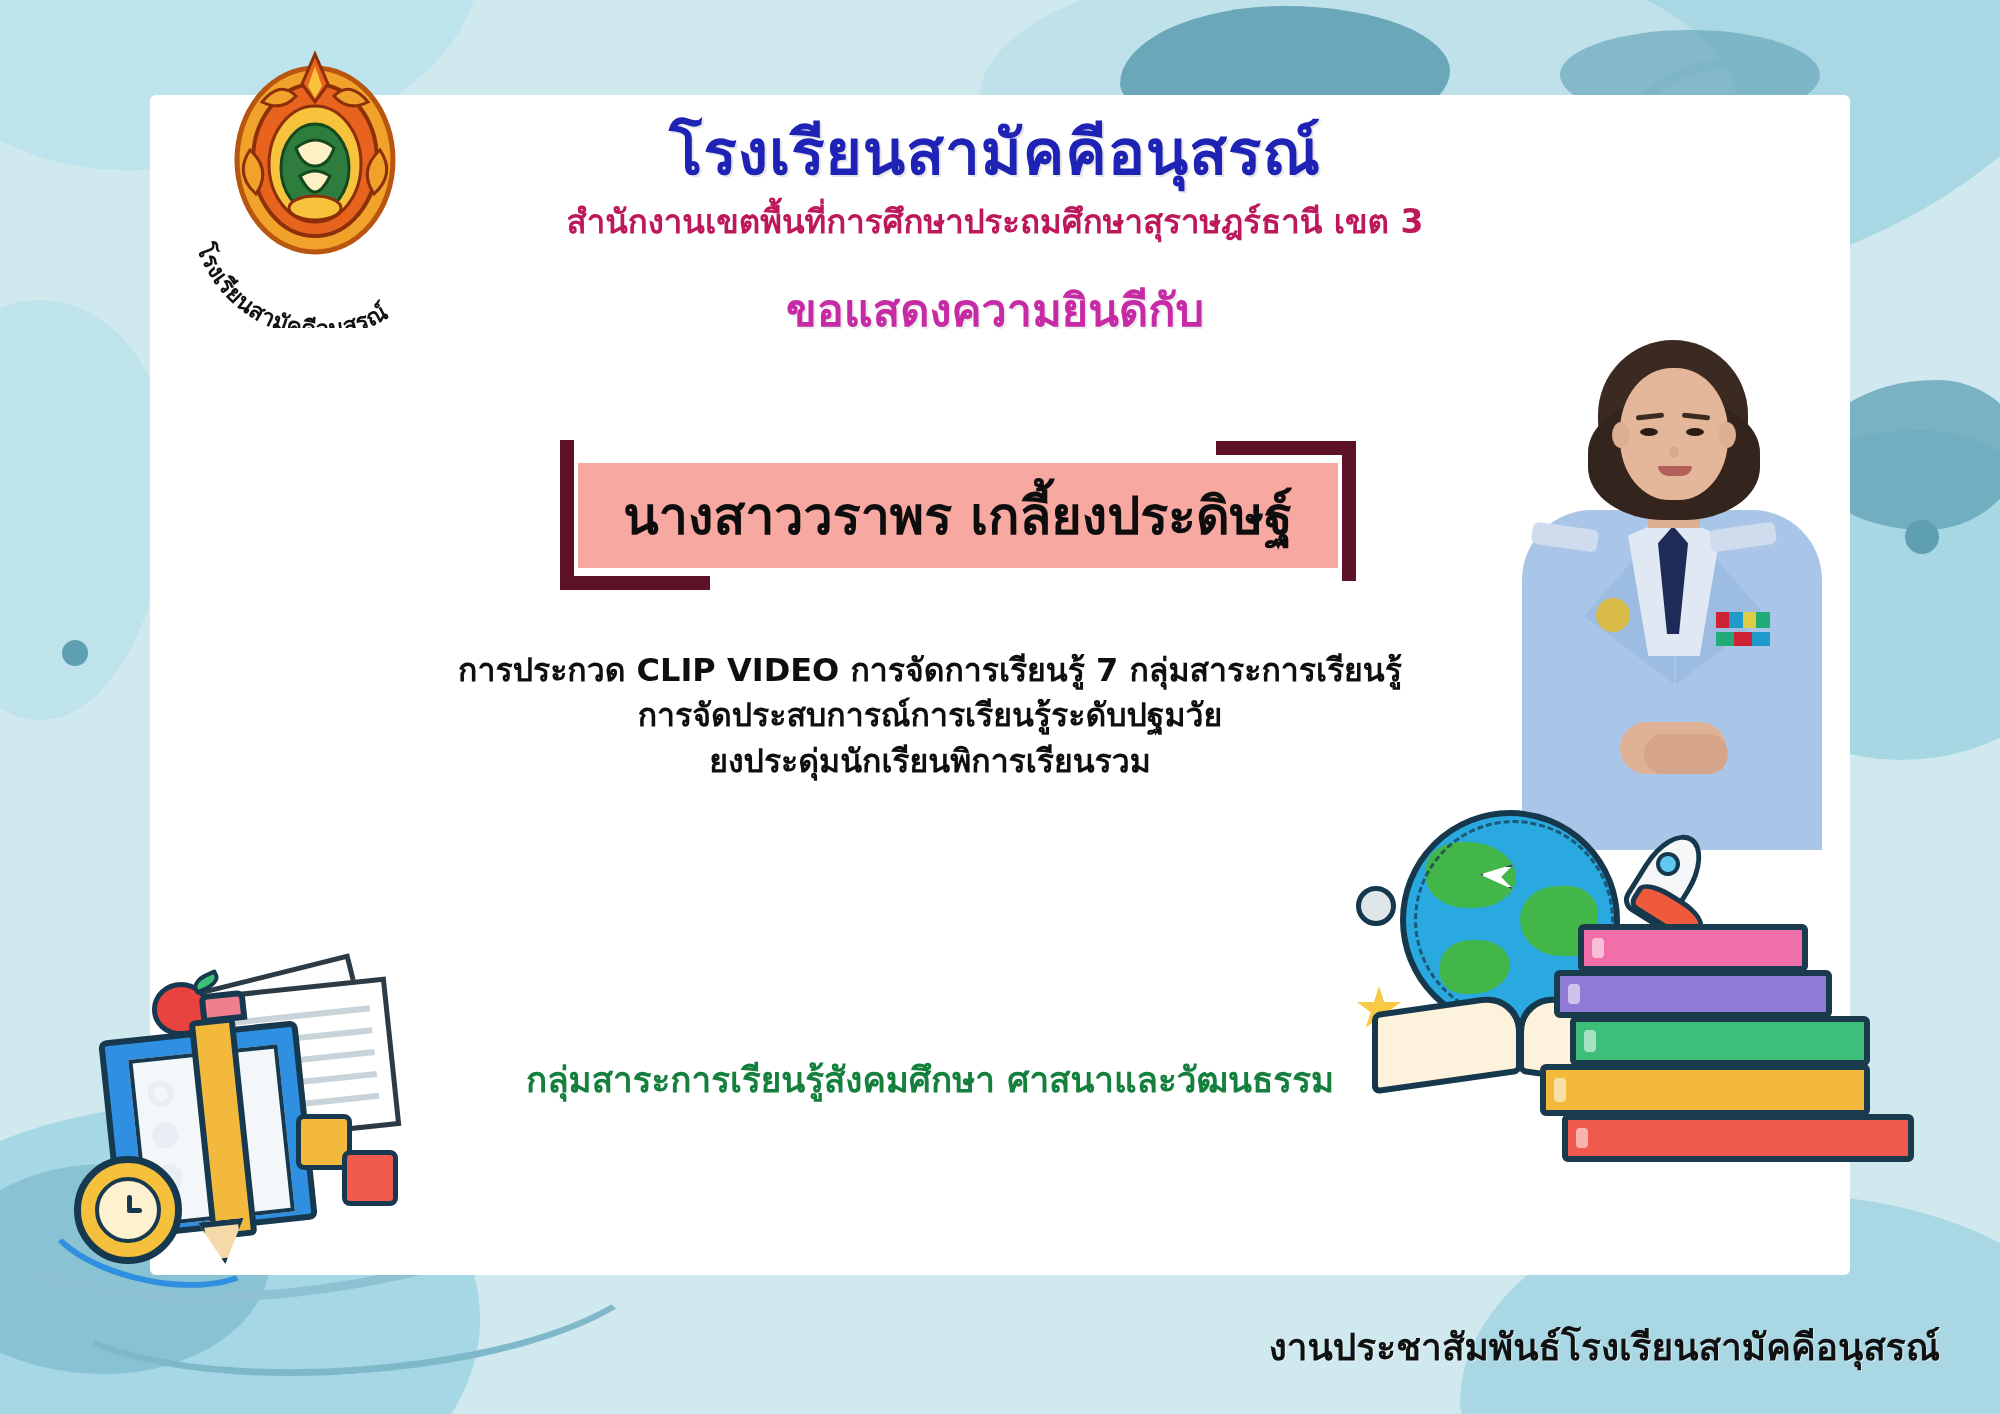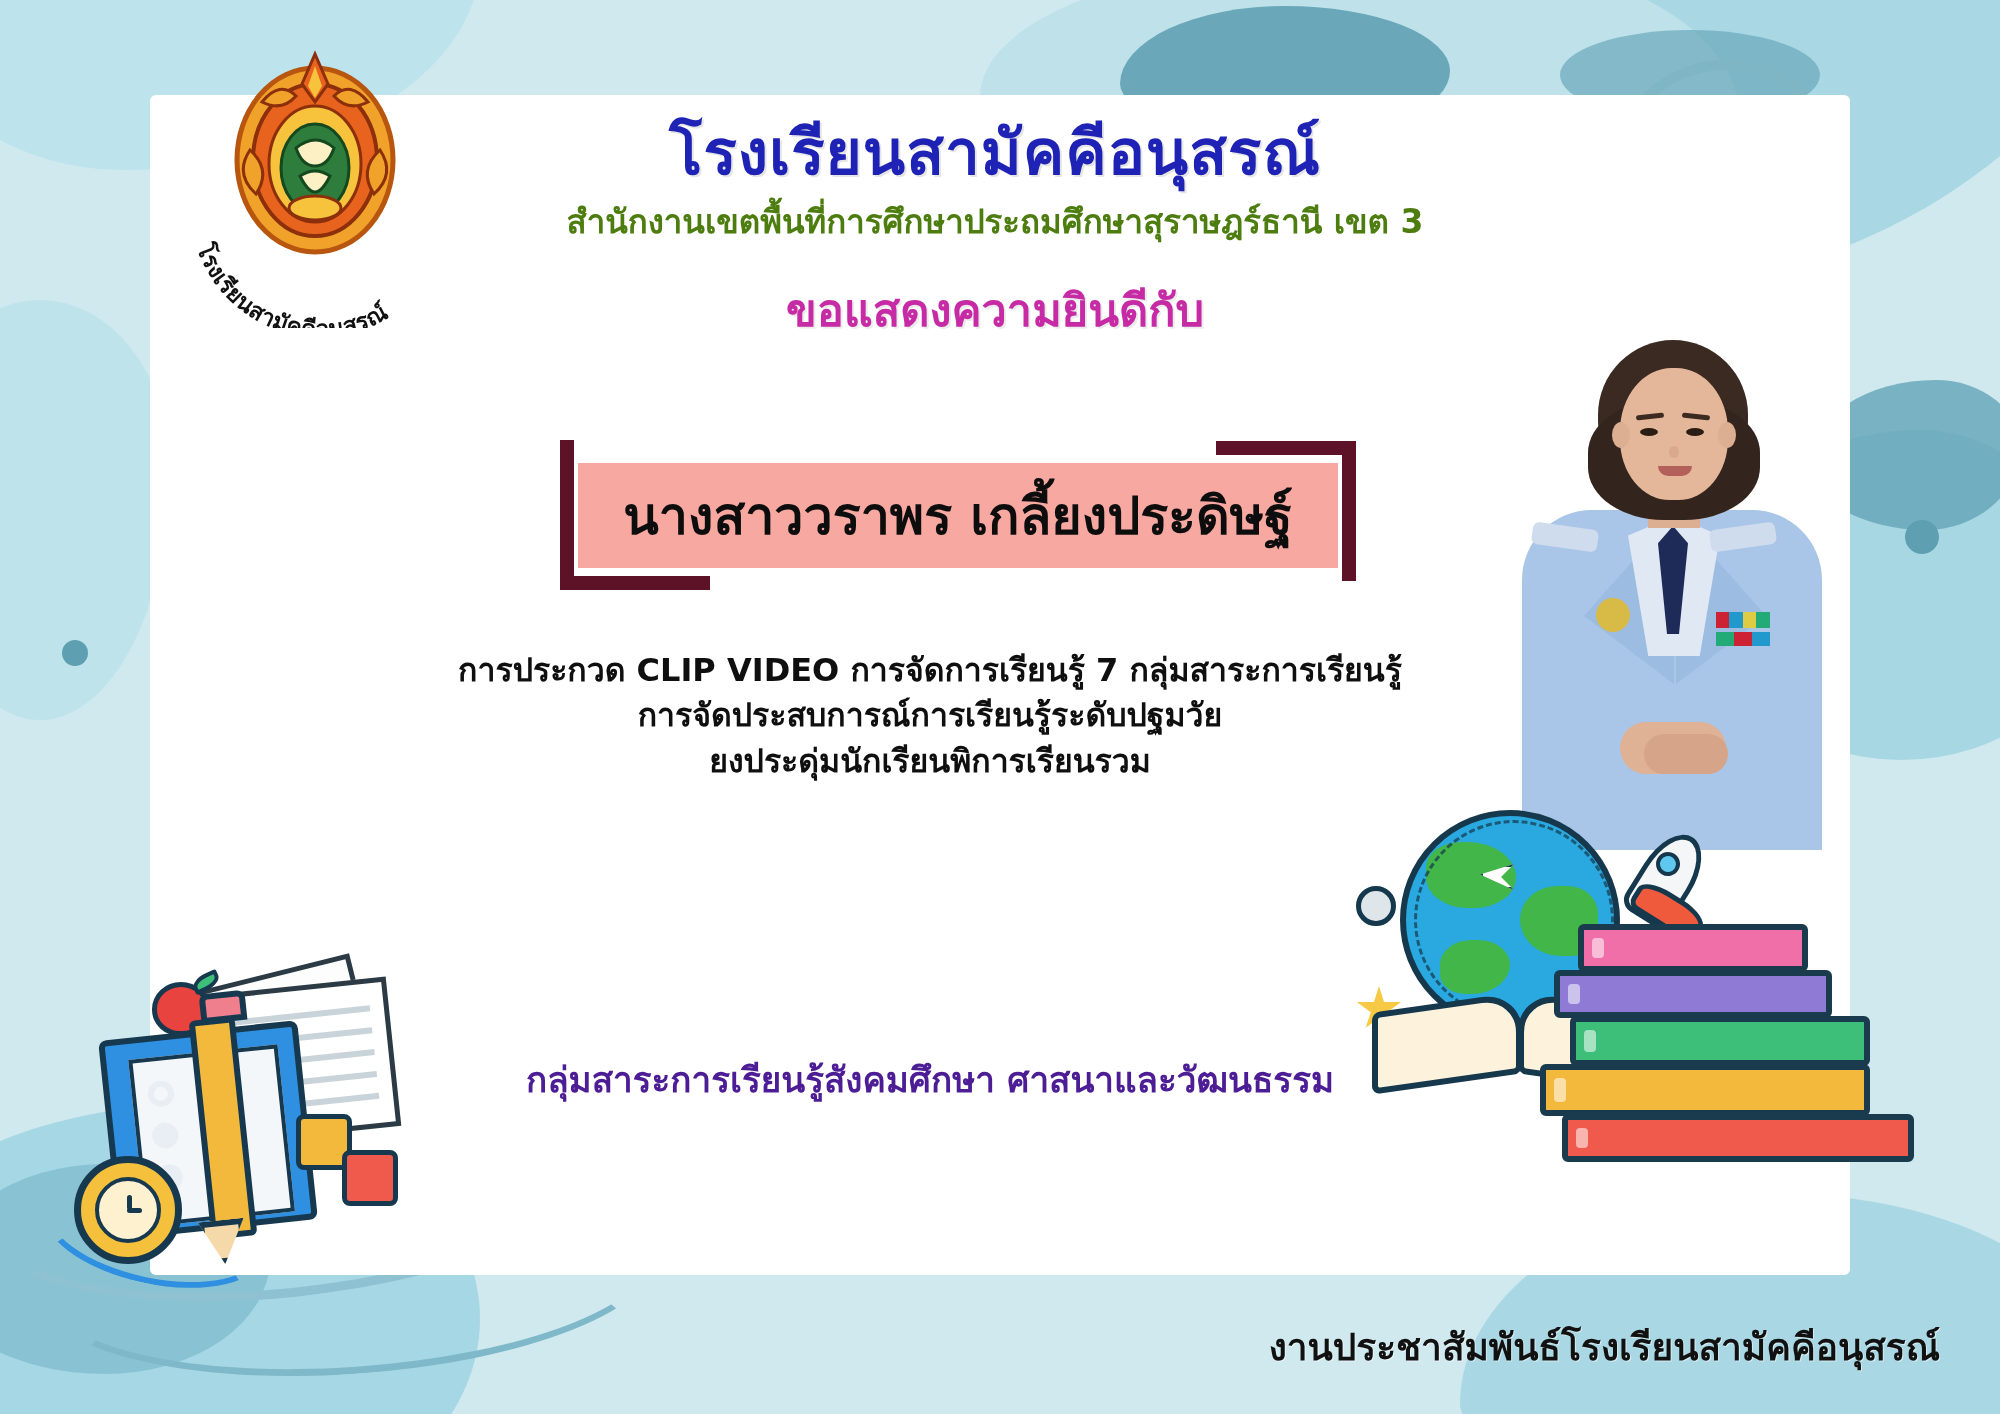--- a/index.html
+++ b/index.html
@@ -149,21 +149,21 @@
   #school-title {
     font-size:62px; font-weight:bold;
     color:#1f23b5;
     letter-spacing:1px;
     line-height:1.05;
     text-shadow:2px 2px 0 rgba(0,0,0,.10);
   }
   #school-subtitle {
     margin-top:10px;
     font-size:33px; font-weight:bold;
-    color:#4d7c0f;
+    color:#be185d;
   }
   #congrats {
     margin-top:26px;
     font-size:45px; font-weight:bold;
     color:#c62ba5;
     text-shadow:2px 2px 0 rgba(0,0,0,.08);
   }
 
   
   .frame { position:absolute;margin-top:8px; }
@@ -213,21 +213,21 @@
     position:absolute; left:400px; top:648px; width:1060px;
     text-align:center;
     font-size:32px; font-weight:bold; color:#0f0f0f;
     line-height:1.42;
   }
 
   
   #subject {
     position:absolute; left:380px; top:1052px; width:1100px;
     text-align:center;
-    font-size:35px; font-weight:bold; color:#4c1d95;
+    font-size:35px; font-weight:bold; color:#15803d;
   }
 
   
   #footer {
     position:absolute; right:60px; bottom:38px;
     font-size:37px; font-weight:bold; color:#111;
     text-shadow:1px 1px 0 rgba(255,255,255,.5);
   }
 
   

